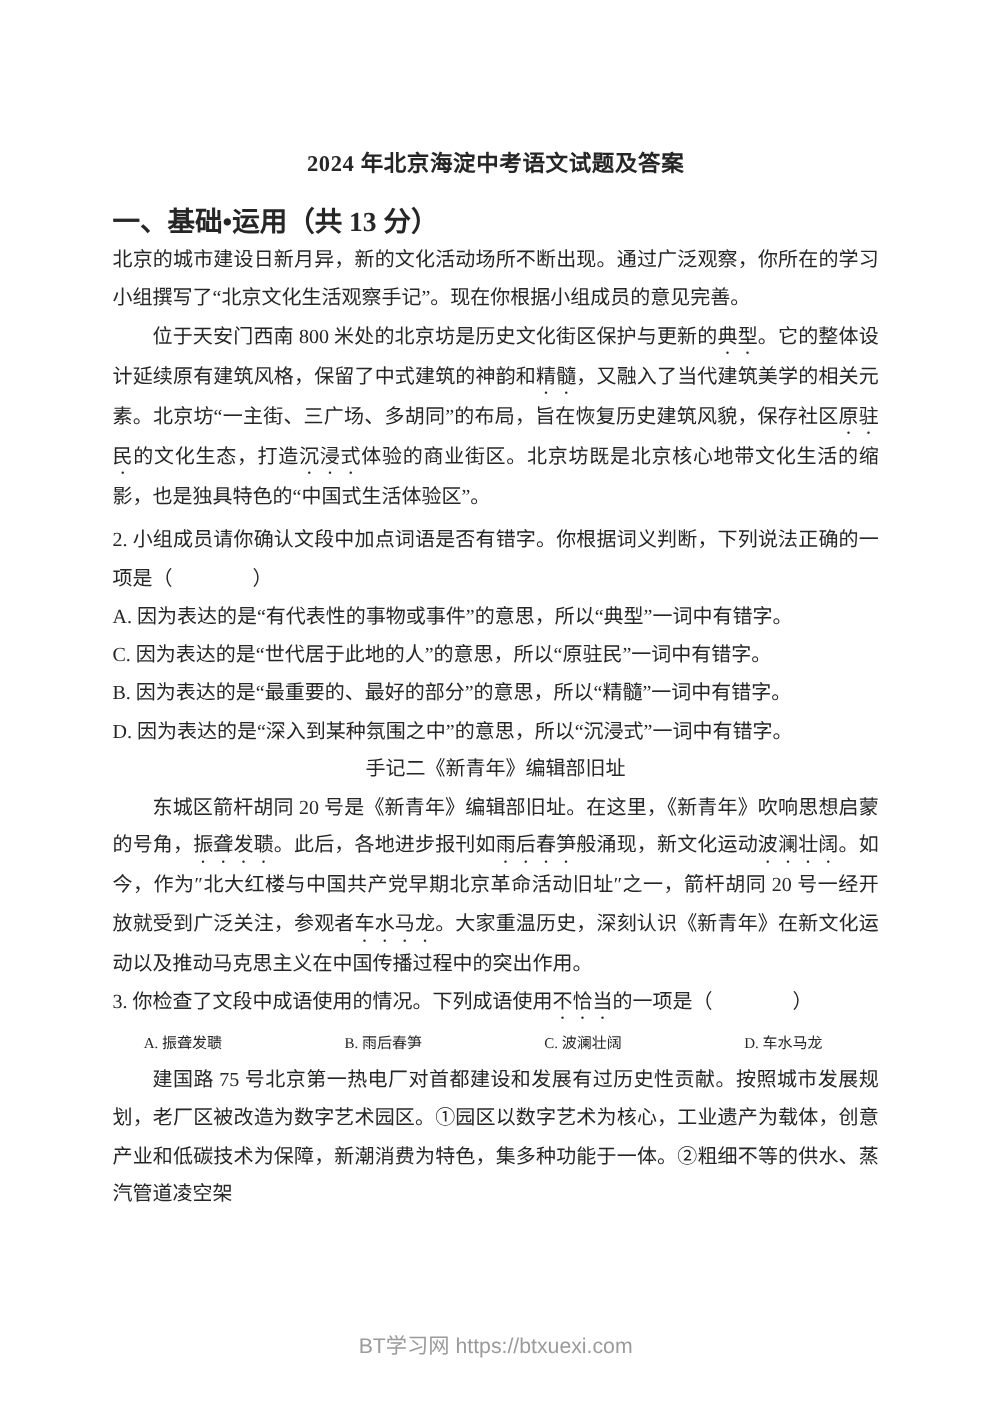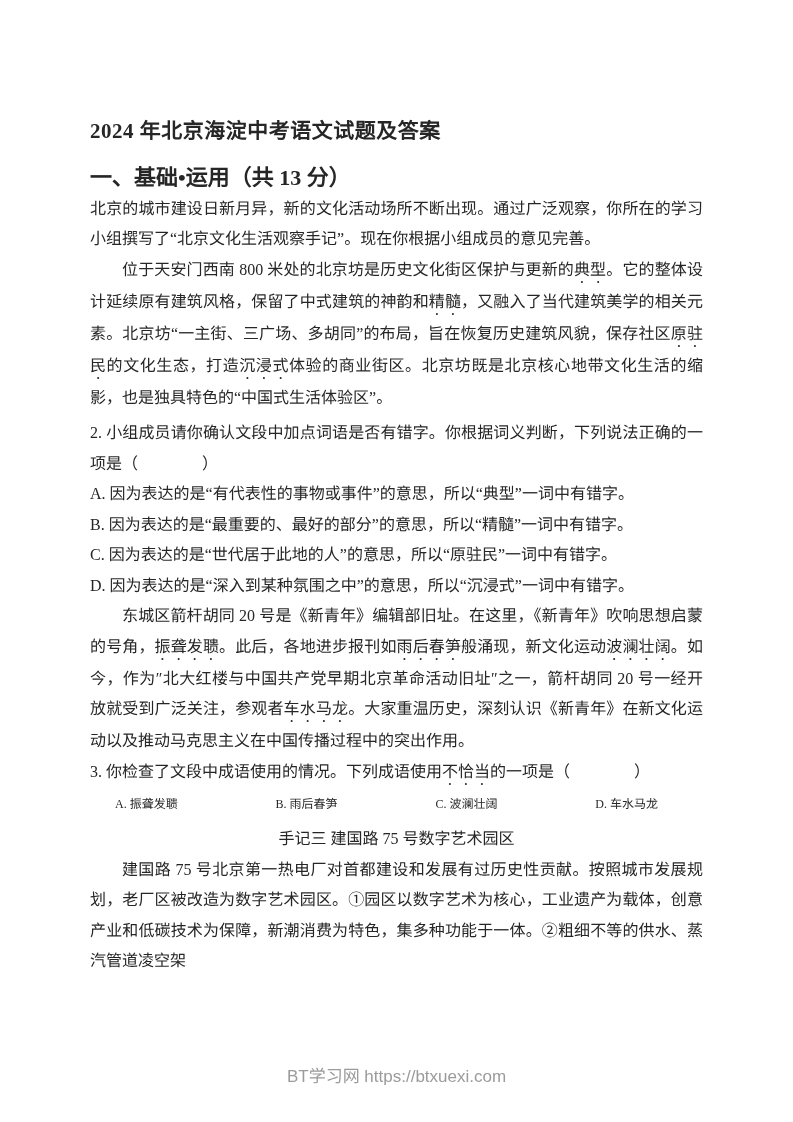--- a/index.html
+++ b/index.html
@@ -16,23 +16,23 @@
     font-family: "Liberation Serif", "DejaVu Serif", serif;
     color: #262626;
   }
   .content {
     position: absolute;
     top: 114px;
     left: 90px;
     width: 613px;
   }
   .doc-title {
-    font-size: 21px;
+    font-size: 18px;
     font-weight: bold;
-    text-align: left;
+    text-align: center;
     line-height: 34px;
     margin: 0 0 15px 0;
     letter-spacing: 0.5px;
   }
   .sec-heading {
     font-size: 22px;
     font-weight: bold;
     line-height: 30.5px;
     margin: 0;
   }
@@ -96,37 +96,37 @@
 
     <p class="para">北京的城市建设日新月异，新的文化活动场所不断出现。通过广泛观察，你所在的学习小组撰写了“北京文化生活观察手记”。现在你根据小组成员的意见完善。</p>
 
 
 
     <p class="para indent"><span>位于天安门西南 800 米处的北京坊是历史文化街区保护与更新的</span><span class="em-dot">典型</span><span>。它的整体设计延续原有建筑风格，保留了中式建筑的神韵和</span><span class="em-dot">精髓</span><span>，又融入了当代建筑美学的相关元素。北京坊“一主街、三广场、多胡同”的布局，旨在恢复历史建筑风貌，保存社区</span><span class="em-dot">原驻民</span><span>的文化生态，打造</span><span class="em-dot">沉浸式</span><span>体验的商业街区。北京坊既是北京核心地带文化生活的缩影，也是独具特色的“中国式生活体验区”。</span></p>
 
     <div class="q2-block">
       <p class="para">2. 小组成员请你确认文段中加点词语是否有错字。你根据词义判断，下列说法正确的一项是（　　　　）</p>
       <p class="choice">A. 因为表达的是“有代表性的事物或事件”的意思，所以“典型”一词中有错字。</p>
+      <p class="choice">C. 因为表达的是“世代居于此地的人”的意思，所以“原驻民”一词中有错字。</p>
       <p class="choice">B. 因为表达的是“最重要的、最好的部分”的意思，所以“精髓”一词中有错字。</p>
-      <p class="choice">C. 因为表达的是“世代居于此地的人”的意思，所以“原驻民”一词中有错字。</p>
       <p class="choice">D. 因为表达的是“深入到某种氛围之中”的意思，所以“沉浸式”一词中有错字。</p>
     </div>
 
+    <p class="sub-title">手记二《新青年》编辑部旧址</p>
 
     <p class="para indent"><span>东城区箭杆胡同 20 号是《新青年》编辑部旧址。在这里，《新青年》吹响思想启蒙的号角，</span><span class="em-dot">振聋发聩</span><span>。此后，各地进步报刊如</span><span class="em-dot">雨后春笋</span><span>般涌现，新文化运动</span><span class="em-dot">波澜壮阔</span><span>。如今，作为″北大红楼与中国共产党早期北京革命活动旧址″之一，箭杆胡同 20 号一经开放就受到广泛关注，参观者</span><span class="em-dot">车水马龙</span><span>。大家重温历史，深刻认识《新青年》在新文化运动以及推动马克思主义在中国传播过程中的突出作用。</span></p>
 
     <p class="para"><span>3. 你检查了文段中成语使用的情况。下列成语使用</span><span class="em-dot">不恰当</span><span>的一项是（　　　　）</span></p>
 
     <div class="inline-choices">
       <span>A. 振聋发聩</span>
       <span>B. 雨后春笋</span>
       <span>C. 波澜壮阔</span>
       <span>D. 车水马龙</span>
     </div>
 
-    <p class="sub-title sub3">手记三 建国路 75 号数字艺术园区</p>
 
     <p class="para indent">建国路 75 号北京第一热电厂对首都建设和发展有过历史性贡献。按照城市发展规划，老厂区被改造为数字艺术园区。①园区以数字艺术为核心，工业遗产为载体，创意产业和低碳技术为保障，新潮消费为特色，集多种功能于一体。②粗细不等的供水、蒸汽管道凌空架</p>
 
   </div>
 
   <div class="footer">BT学习网 https://btxuexi.com</div>
 </div>
 
 </body></html>

